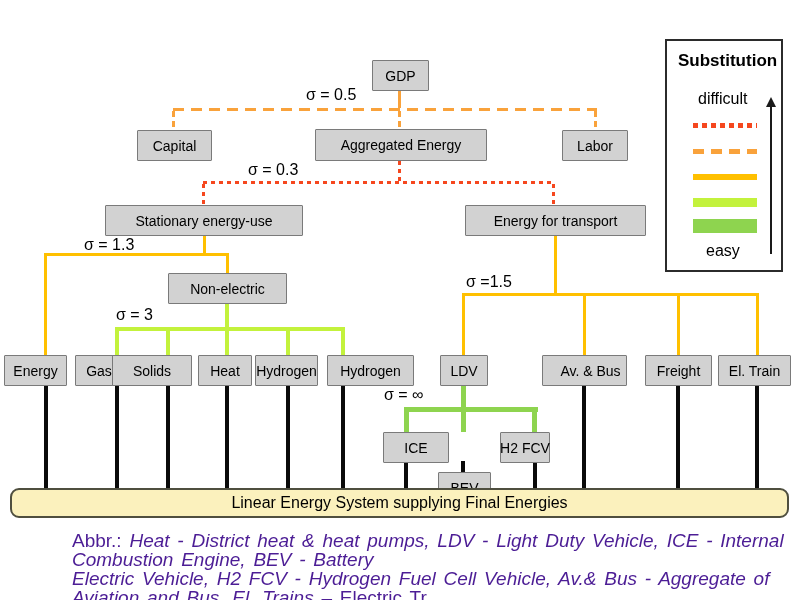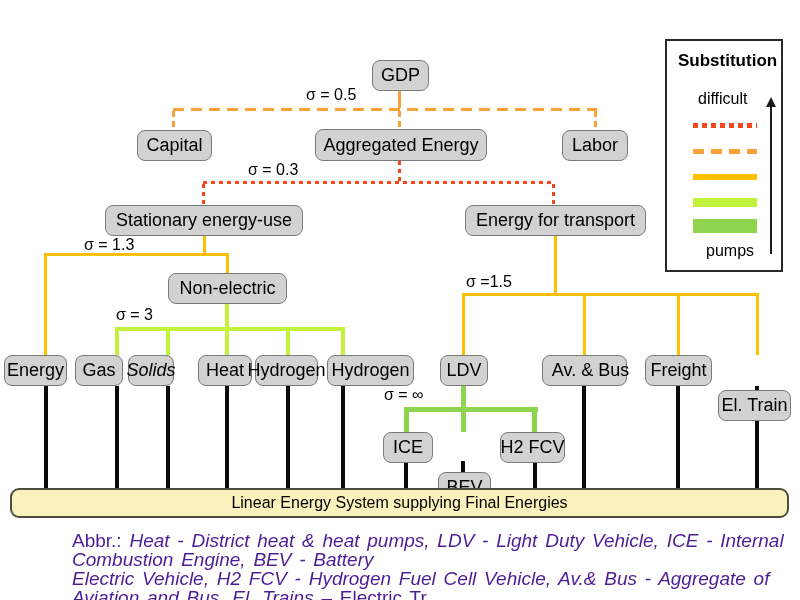--- a/index.html
+++ b/index.html
@@ -3,23 +3,23 @@
 <meta charset="utf-8">
 <style>
   html,body{margin:0;padding:0;background:#fff;}
   #canvas{
     position:relative;width:800px;height:600px;background:#fff;overflow:hidden;
     font-family:"Liberation Sans",sans-serif;color:#000;
   }
   .node{
     position:absolute;height:31px;box-sizing:border-box;
     background:var(--node_fill,#d2d2d2);
-    border:1.6px solid #7a7a7a;border-radius:8px;
+    border:1.6px solid #7a7a7a;border-radius:1px;
     display:flex;align-items:center;justify-content:center;
-    font-size:18px;white-space:nowrap;z-index:3;
+    font-size:14px;white-space:nowrap;z-index:3;
   }
   .sigma{position:absolute;font-size:16px;white-space:nowrap;z-index:4;}
   .ln{position:absolute;z-index:1;}
   .ln.black{background:#0a0a0a;z-index:2;}
   .ln.gold{background:var(--substitution_medium,#ffc000);}
   .ln.chart{background:var(--substitution_easier,#c3f23c);}
   .ln.green{background:var(--substitution_easy,#8ed44f);}
   .ln.orange-solid{background:var(--substitution_difficult,#f9a23b);}
   .ln.orange-dash-h{background:repeating-linear-gradient(90deg,var(--substitution_difficult,#f9a23b) 0 11px,transparent 11px 18px);}
   .ln.orange-dash-v{background:repeating-linear-gradient(180deg,var(--substitution_difficult,#f9a23b) 0 6px,transparent 6px 10px);}
@@ -116,45 +116,45 @@
 
   <div class="node" style="left:372px;top:60px;width:57px;">GDP</div>
   <div class="node" style="left:137px;top:130px;width:75px;">Capital</div>
   <div class="node" style="left:315px;top:129px;width:172px;height:32px;">Aggregated Energy</div>
   <div class="node" style="left:562px;top:130px;width:66px;">Labor</div>
   <div class="node" style="left:105px;top:205px;width:198px;">Stationary energy-use</div>
   <div class="node" style="left:465px;top:205px;width:181px;">Energy for transport</div>
   <div class="node" style="left:168px;top:273px;width:119px;">Non-electric</div>
   <div class="node" style="left:4px;top:355px;width:63px;">Energy</div>
   <div class="node" style="left:75px;top:355px;width:48px;">Gas</div>
-  <div class="node" style="left:128px;top:355px;width:46px;font-style:italic;">Solids</div>
+  <div class="node" style="left:112px;top:355px;width:80px;">Solids</div>
   <div class="node" style="left:198px;top:355px;width:54px;">Heat</div>
   <div class="node" style="left:255px;top:355px;width:63px;">Hydrogen</div>
   <div class="node" style="left:327px;top:355px;width:87px;">Hydrogen</div>
   <div class="node" style="left:440px;top:355px;width:48px;">LDV</div>
   <div class="node" style="left:542px;top:355px;width:85px;padding-left:12px;">Av. &amp; Bus</div>
   <div class="node" style="left:645px;top:355px;width:67px;">Freight</div>
-  <div class="node" style="left:718px;top:355px;width:73px;margin-top:35px;">El. Train</div>
-  <div class="node" style="left:383px;top:432px;width:50px;">ICE</div>
+  <div class="node" style="left:718px;top:355px;width:73px;">El. Train</div>
+  <div class="node" style="left:383px;top:432px;width:66px;">ICE</div>
   <div class="node" style="left:438px;top:432px;width:53px;margin-top:40px;">BEV</div>
-  <div class="node" style="left:500px;top:432px;width:65px;">H2 FCV</div>
+  <div class="node" style="left:500px;top:432px;width:50px;">H2 FCV</div>
 
   <div id="final-bar">
     <span>Linear Energy System supplying Final Energies</span>
   </div>
 
   <div id="legend">
     <div class="lg-title">Substitution</div>
     <div class="lg-difficult">difficult</div>
     <div class="sw dot"></div>
     <div class="sw dash"></div>
     <div class="sw gold"></div>
     <div class="sw chart"></div>
     <div class="sw green"></div>
-    <div class="lg-easy">pumps</div>
+    <div class="lg-easy">easy</div>
     <div class="arrow-line"></div>
     <div class="arrow-head"></div>
   </div>
 
   <div id="footnote">
     <span>Abbr.:</span>
     <span class="fn-italic">Heat - District heat &amp; heat pumps, LDV - Light Duty Vehicle, ICE - Internal Combustion Engine, BEV - Battery</span><br>
     <span class="fn-italic">Electric Vehicle, H2 FCV - Hydrogen Fuel Cell Vehicle, Av.&amp; Bus - Aggregate of Aviation and Bus, El. Trains</span>
     <span>– Electric Tr.</span>
   </div>

